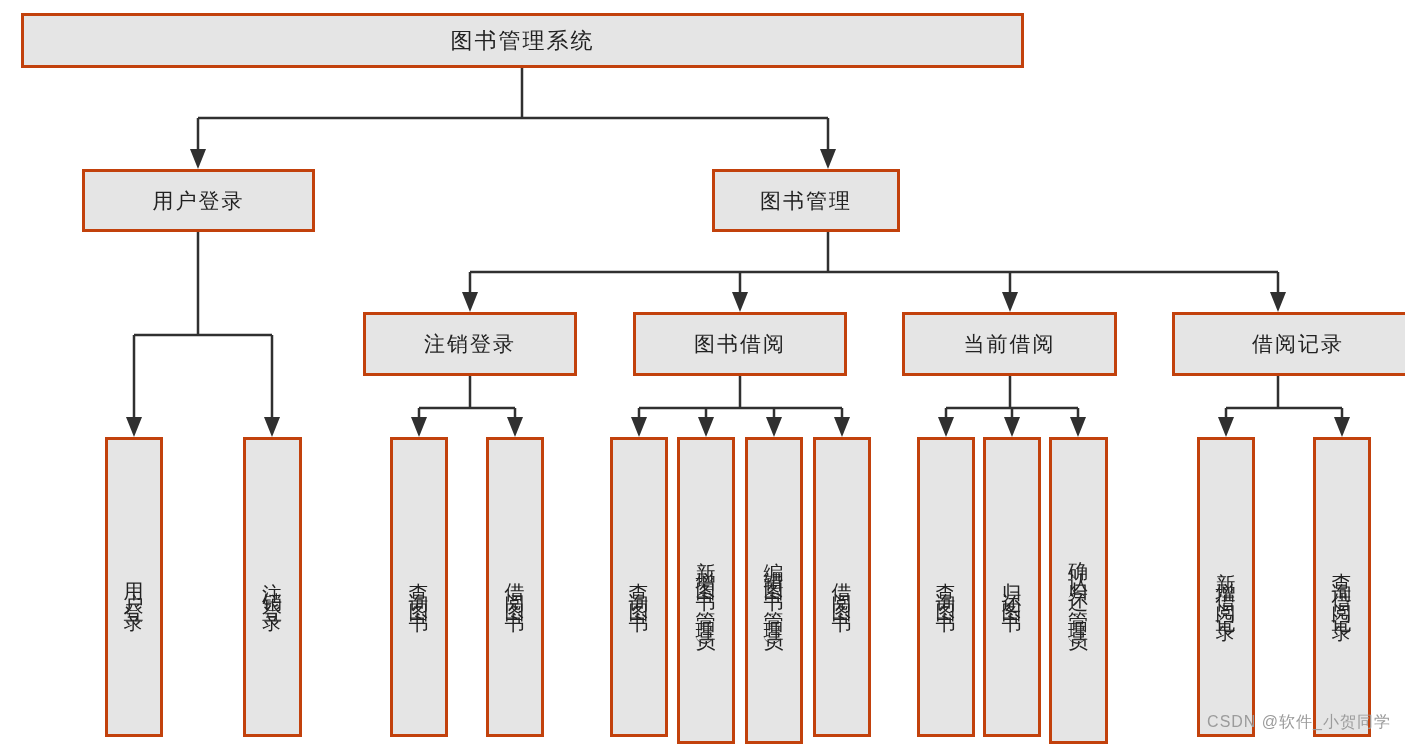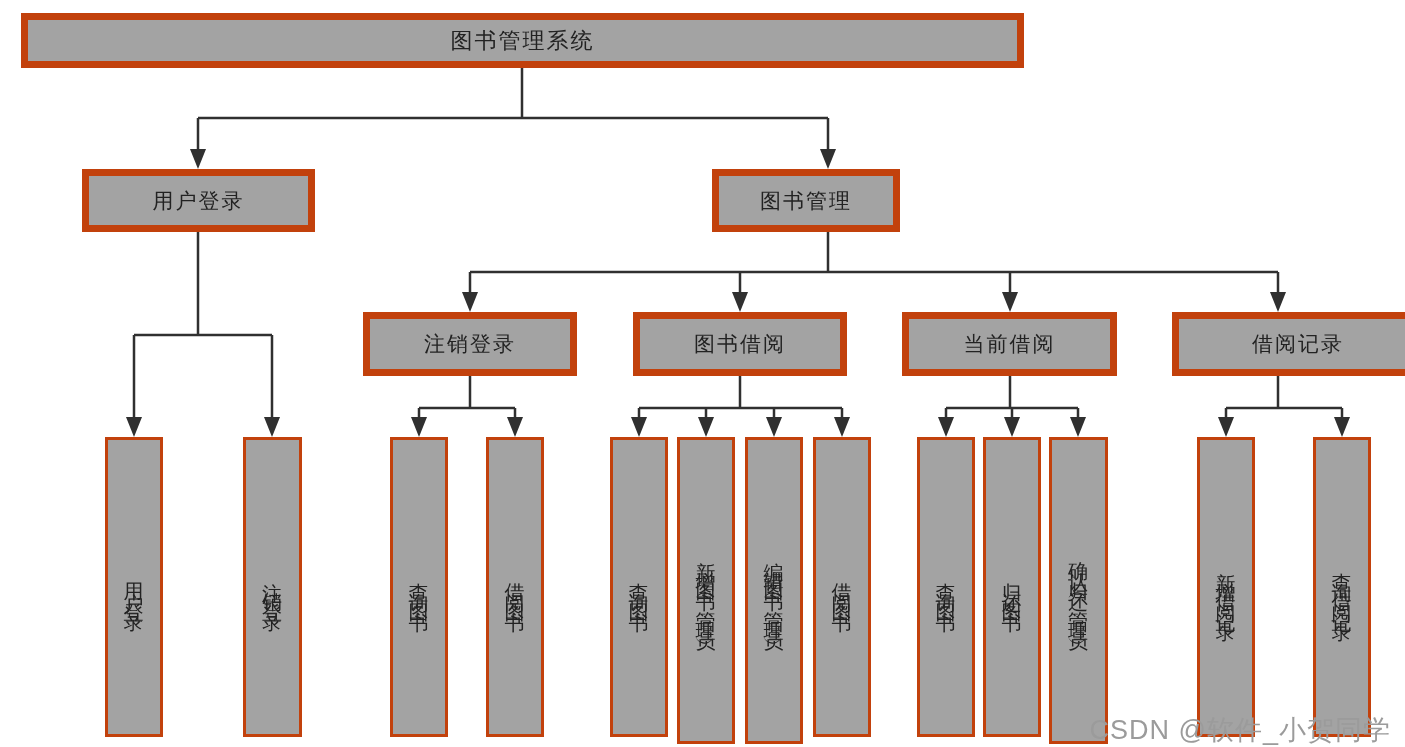--- a/index.html
+++ b/index.html
@@ -18,22 +18,22 @@
   #wires {
     position: absolute;
     left: 0; top: 0;
     width: 1405px;
     height: 747px;
     z-index: 1;
   }
   .box {
     position: absolute;
     box-sizing: border-box;
-    border: 7px solid #c2410c;
-    background: #a3a3a3;
+    border: 3px solid #c2410c;
+    background: #e5e5e5;
     color: #222222;
     display: flex;
     align-items: center;
     justify-content: center;
     z-index: 2;
     white-space: nowrap;
     text-align: center;
   }
   .box.h {
     font-size: 21px;
@@ -48,21 +48,21 @@
     font-size: 20px;
     letter-spacing: 10px;
     line-height: 1;
     border-width: 3px;
   }
   #watermark {
     position: absolute;
     right: 14px;
     top: 712px;
     z-index: 3;
-    font-size: 27px;
+    font-size: 16px;
     color: #9b9b9b;
     letter-spacing: 1px;
     white-space: nowrap;
   }
 </style>
 </head>
 <body>
 
 <div id="canvas">
 

